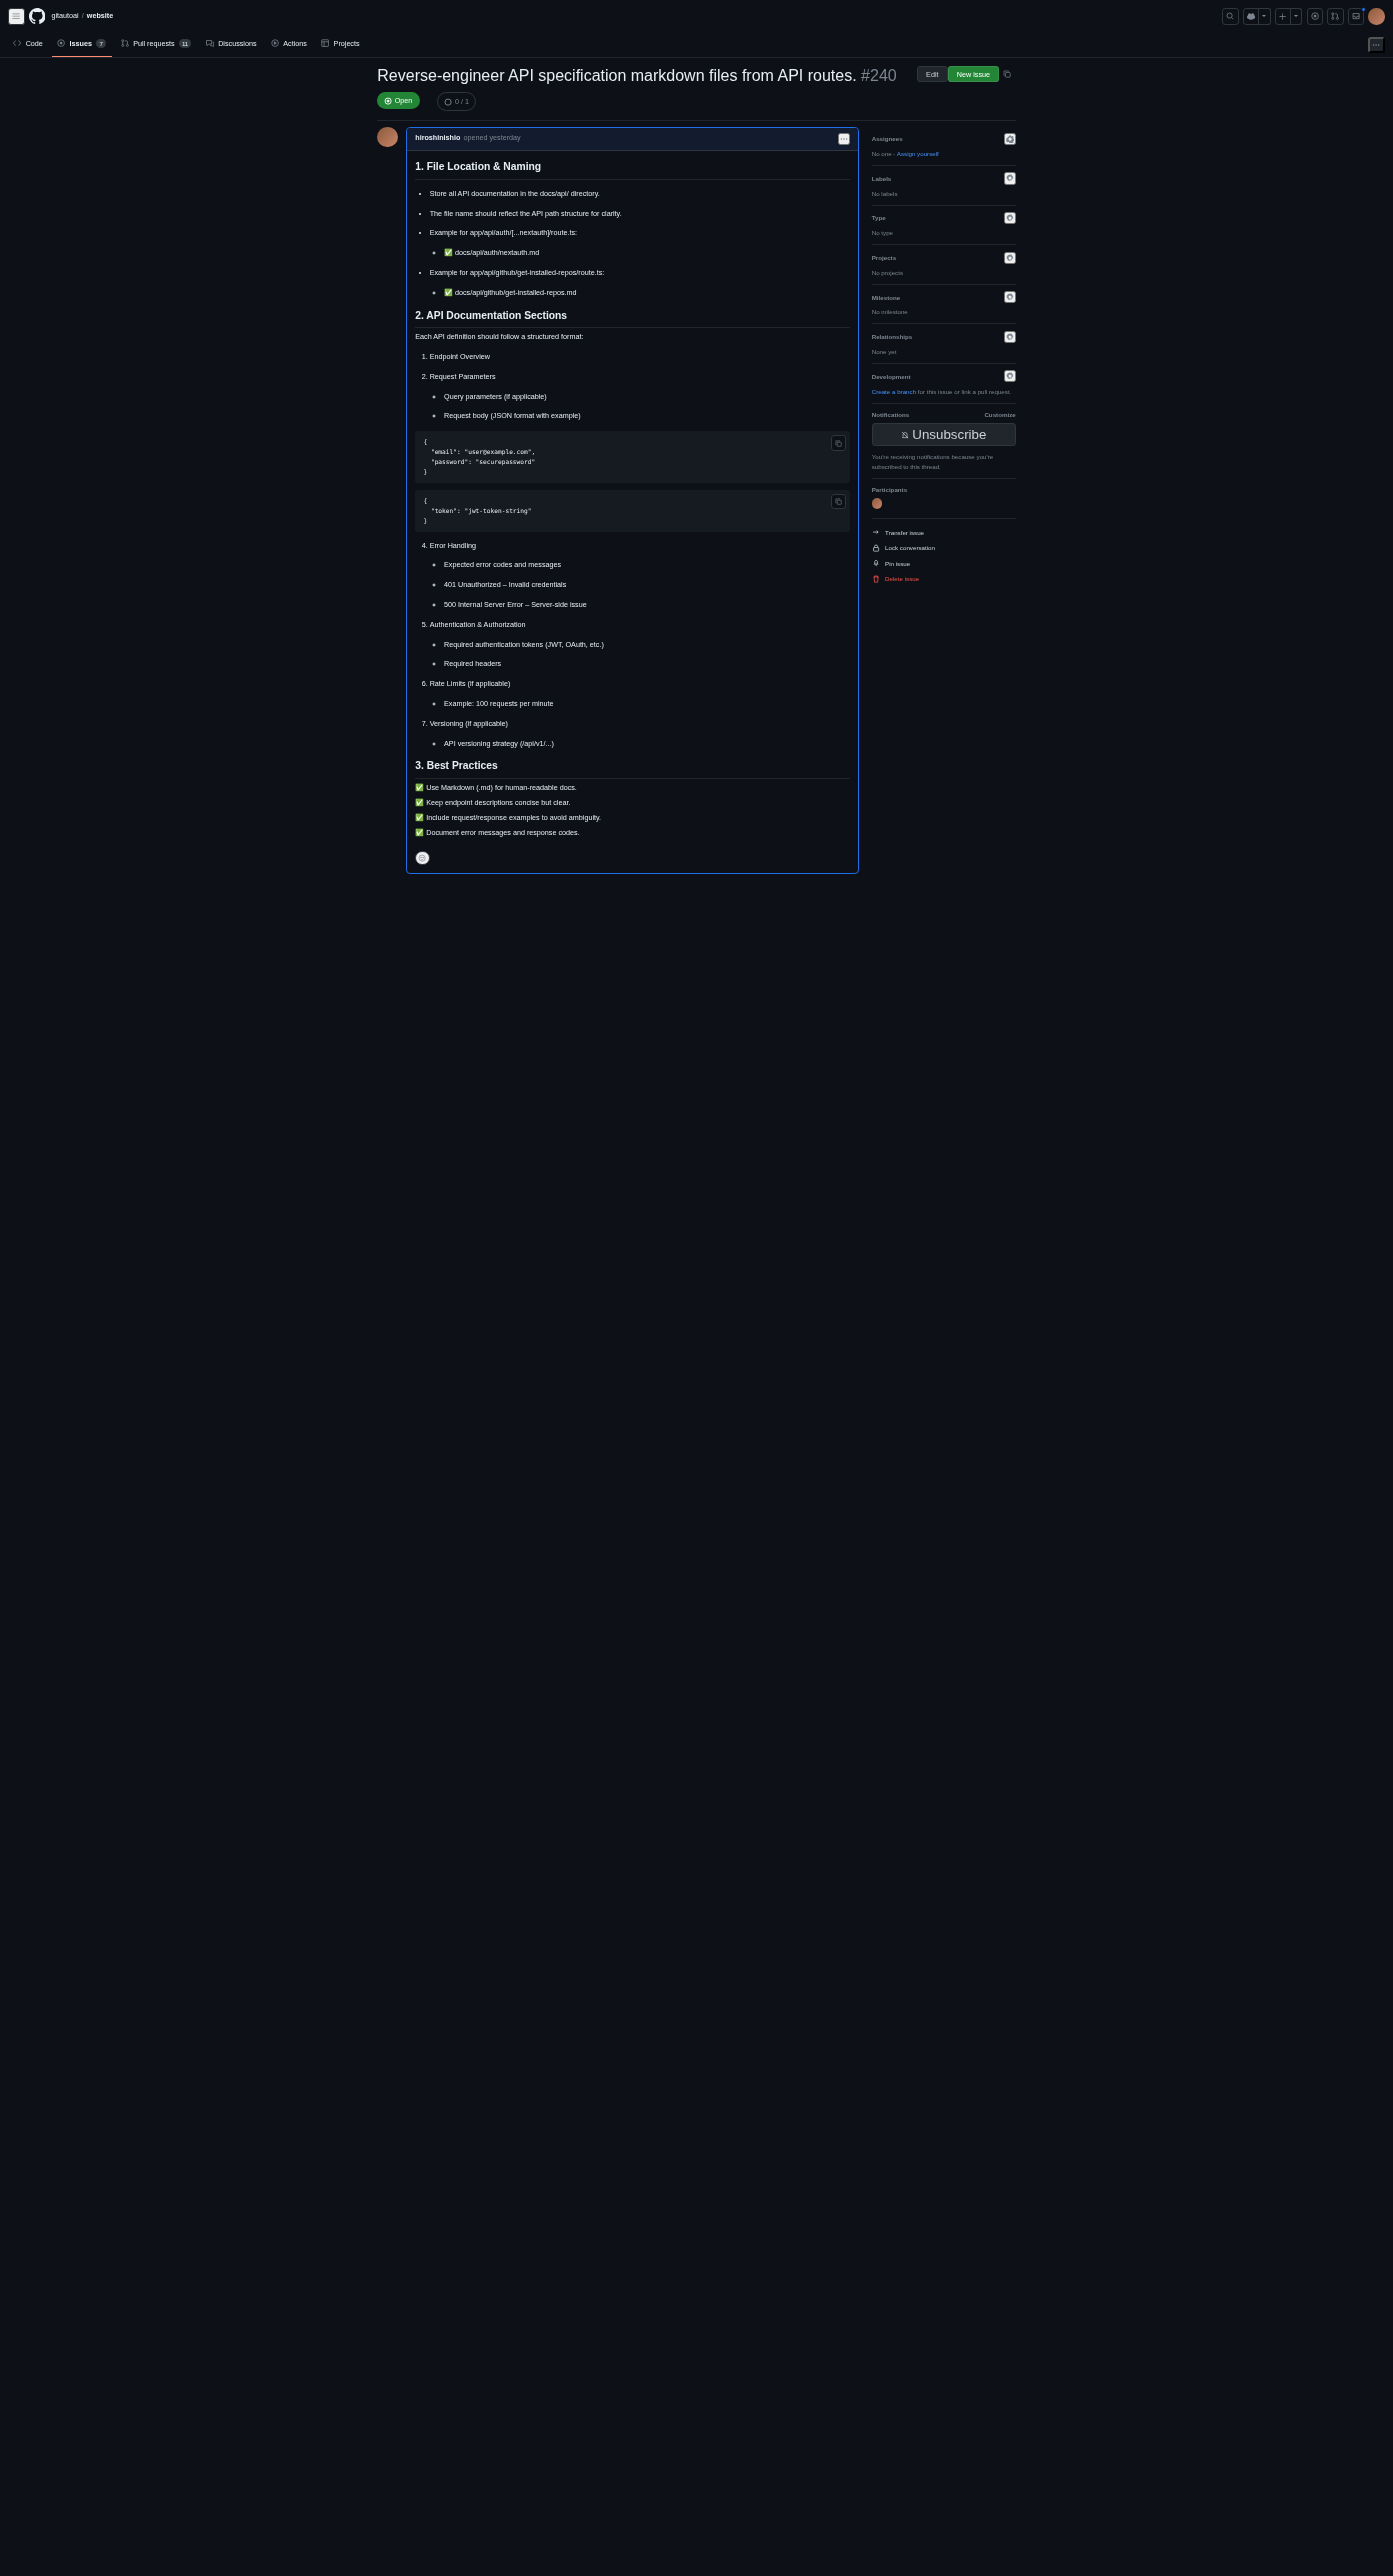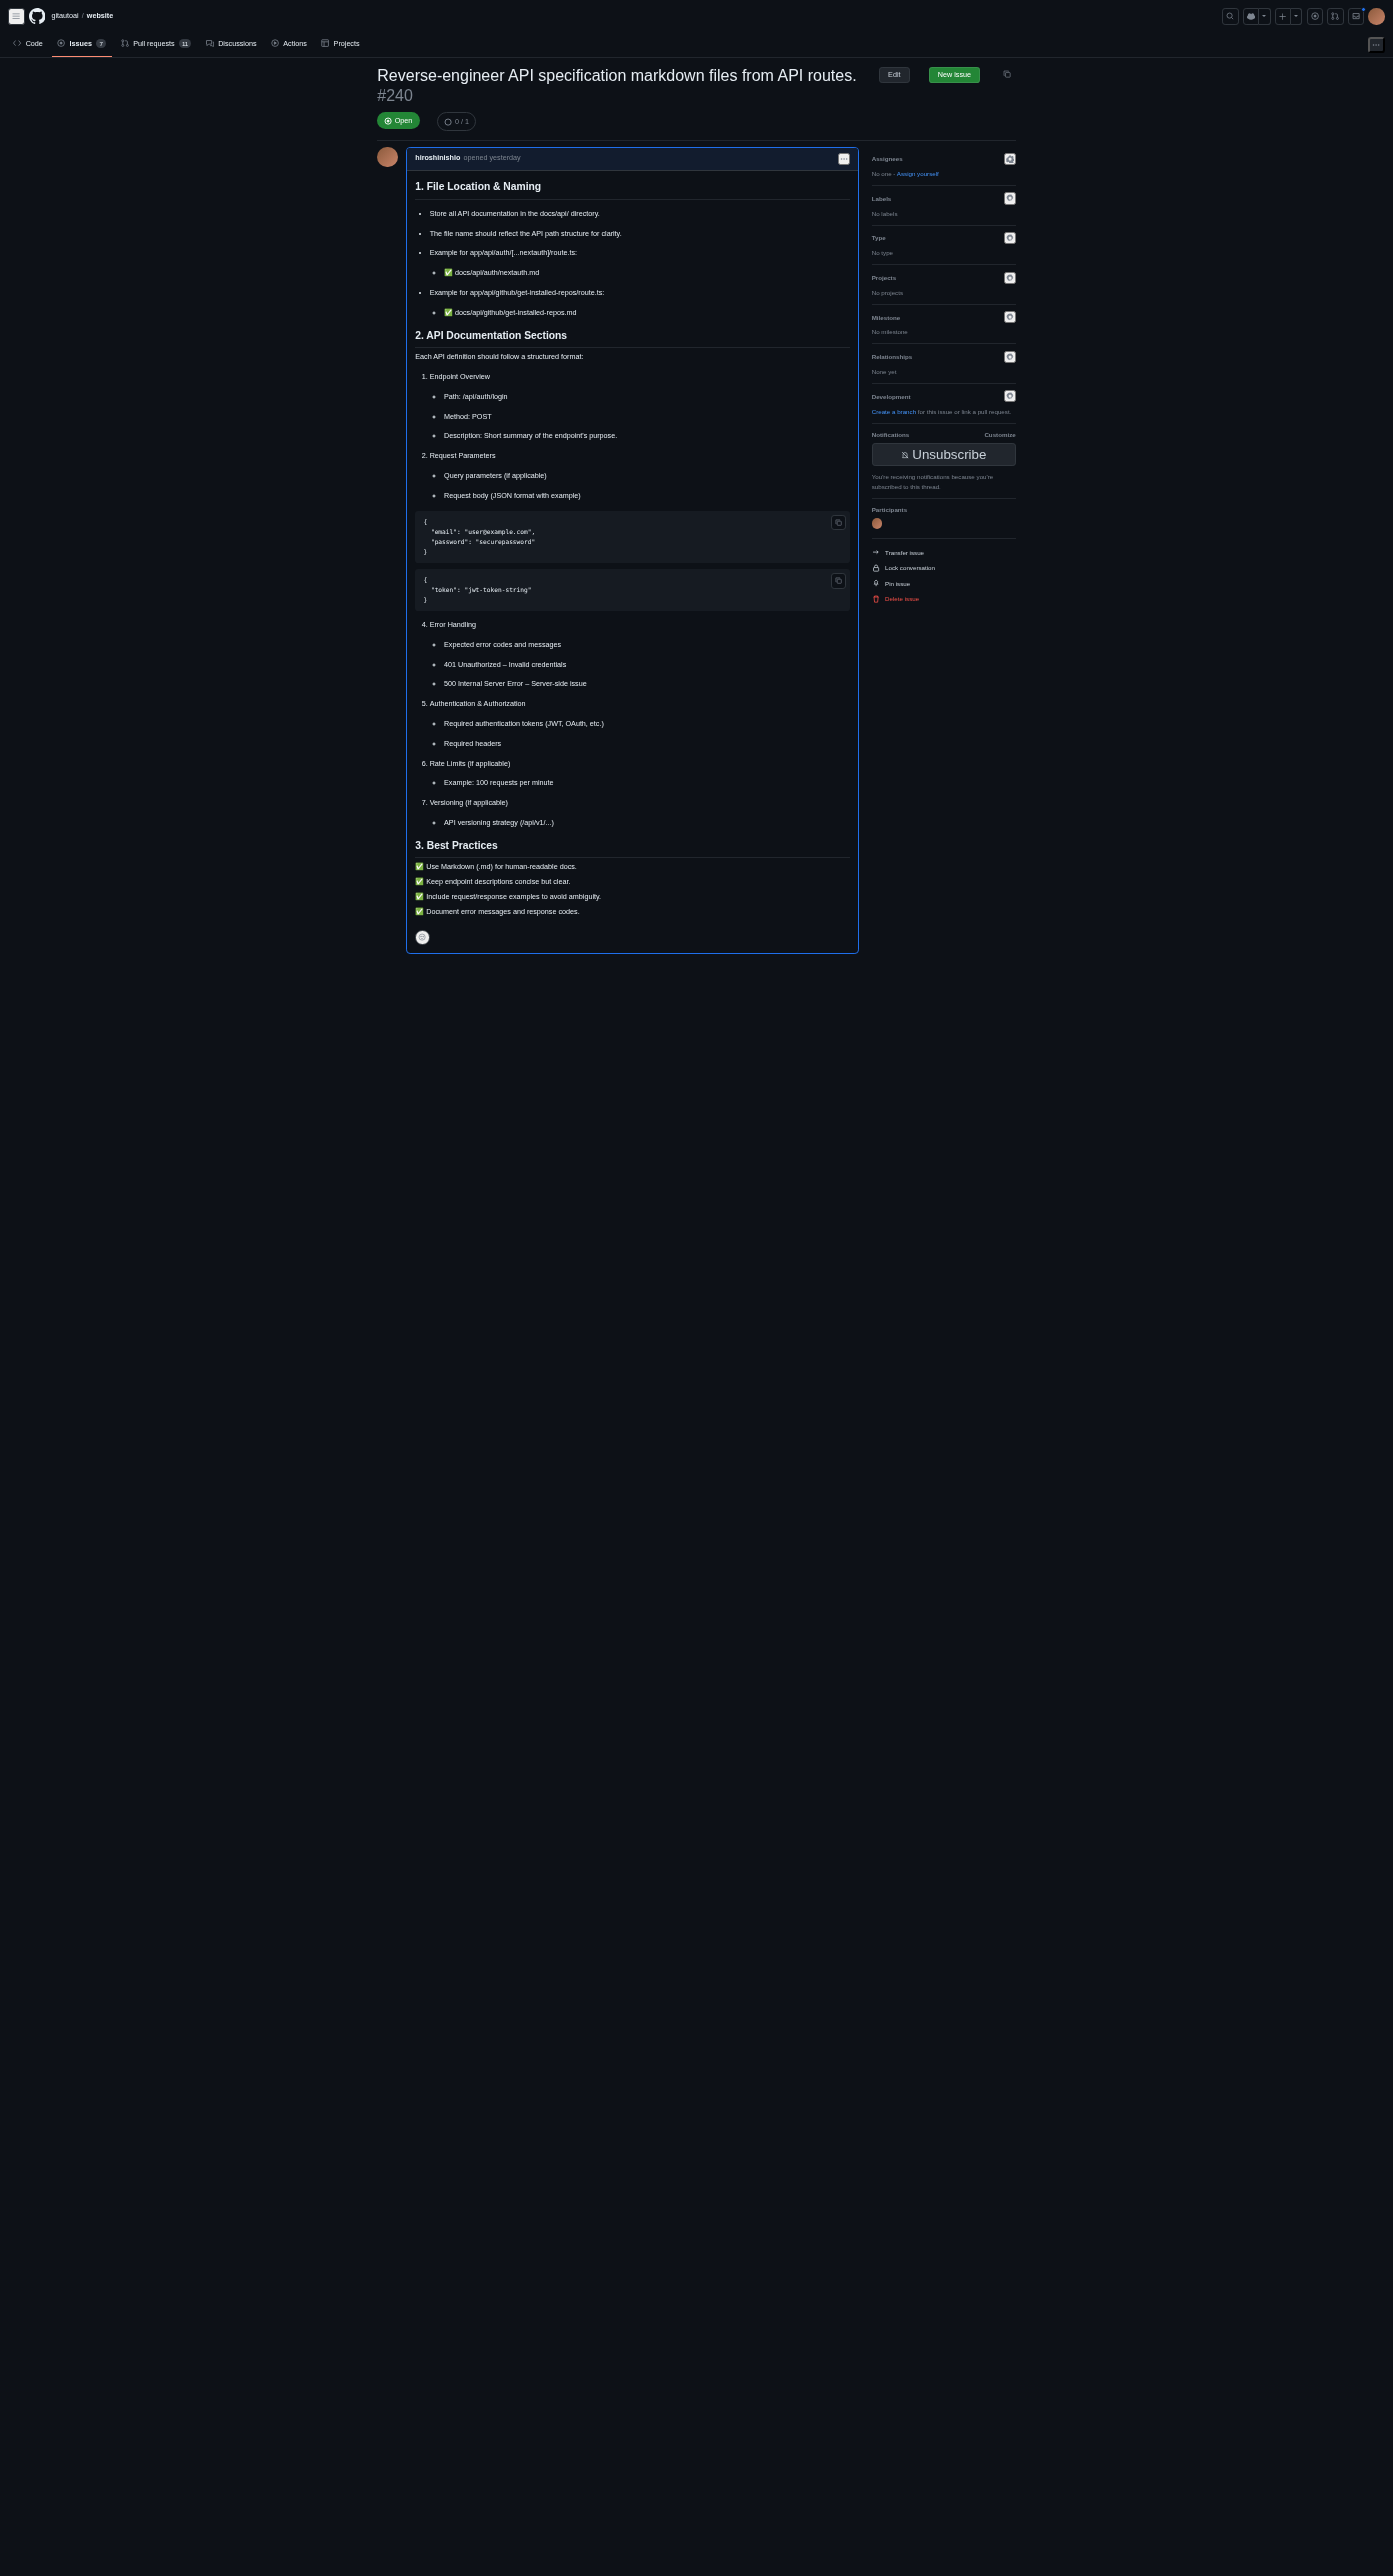--- a/index.html
+++ b/index.html
@@ -30,21 +30,21 @@
 .repo-tab{display:flex;align-items:flex-start;gap:4.1px;padding:6.2px 5.2px;color:#e6edf3;font-size:7.2px;border-bottom:1px solid transparent}
 .repo-tab.active{border-bottom-color:#fd8c73;font-weight:600}
 .counter{background:rgba(110,118,129,0.4);border-radius:5.2px;padding:0 3.1px;font-size:6.2px;font-weight:500;color:#e6edf3;min-width:10.3px;text-align:center;line-height:9.3px}
 .more-btn{margin-left:auto;width:16.5px;height:16.5px;border-radius:3.1px;background:#21262d;display:flex;align-items:center;justify-content:center;color:#7d8590}
 
 
 .container{max-width:659px;margin:0 auto;padding:8.2px 10.3px}
 .issue-header{display:flex;align-items:flex-start;gap:6.2px;margin-bottom:6.2px}
 .issue-title{font-size:16px;font-weight:400;line-height:1.25;flex:1}
 .issue-number{color:#7d8590;font-weight:300}
-.issue-actions{display:flex;gap:19px;align-items:flex-end}
+.issue-actions{display:flex;gap:0;align-items:flex-start}
 .btn{padding:2.6px 8.2px;border-radius:3.1px;font-size:7.2px;font-weight:500;border:0.5px solid #30363d;background:#21262d;color:#c9d1d9;cursor:pointer}
 .btn-primary{background:#238636;border-color:rgba(240,246,252,0.1);color:#fff}
 .copy-icon-btn{width:16.5px;height:16.5px;display:flex;align-items:center;justify-content:center;color:#7d8590;border:none;background:transparent}
 
 
 .status-row{display:flex;align-items:flex-start;gap:17px;padding-bottom:8.2px;border-bottom:0.5px solid #21262d;margin-bottom:6px}
 .state-badge{display:flex;align-items:center;gap:2.1px;background:#238636;color:#fff;padding:3.1px 7.2px;border-radius:515px;font-weight:500}
 .tasks-badge{display:flex;align-items:center;gap:3.1px;border:0.5px solid #30363d;padding:3.1px 6.2px;border-radius:515px;color:#7d8590;font-size:7.2px}
 
 
@@ -283,25 +283,20 @@
               <ul class="sub-list">
                   <li>✅ docs/api/github/get-installed-repos.md</li>
                 </ul>
             </li>
           </ul>
 
           <h2>2. API Documentation Sections</h2>
           <p>Each API definition should follow a structured format:</p>
           <ol>
             <li><span>Endpoint Overview</span>
-              <ul class="sub-list">
-                <li>Path: /api/auth/login</li>
-                <li>Method: POST</li>
-                <li>Description: Short summary of the endpoint's purpose.</li>
-              </ul>
             </li>
             <li><span>Request Parameters</span>
               <ul class="sub-list">
                 <li>Query parameters (if applicable)</li>
                 <li>Request body (JSON format with example)</li>
               </ul>
             </li>
           </ol>
           <pre class="code"><button class="copy-code"><svg width="7.2" height="7.2" viewBox="0 0 16 16" fill="none" stroke="currentColor" stroke-width="1.3">
                   <rect x="5" y="5" width="9" height="9" rx="1"></rect>

